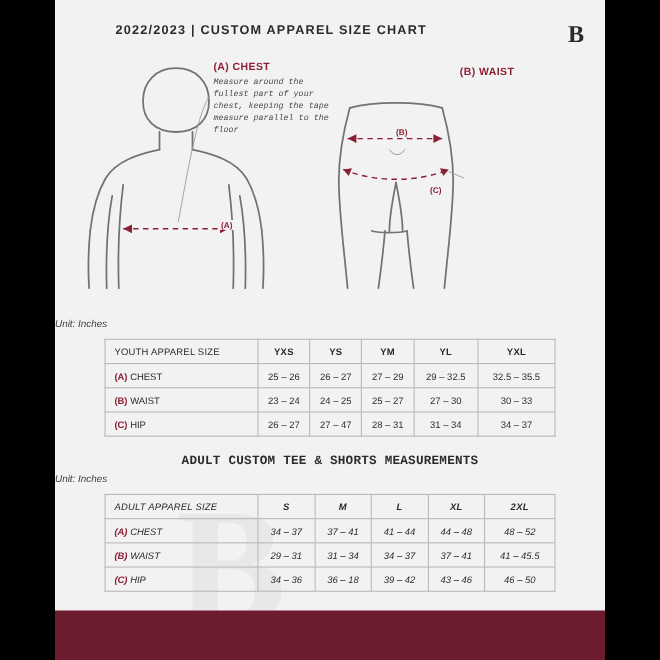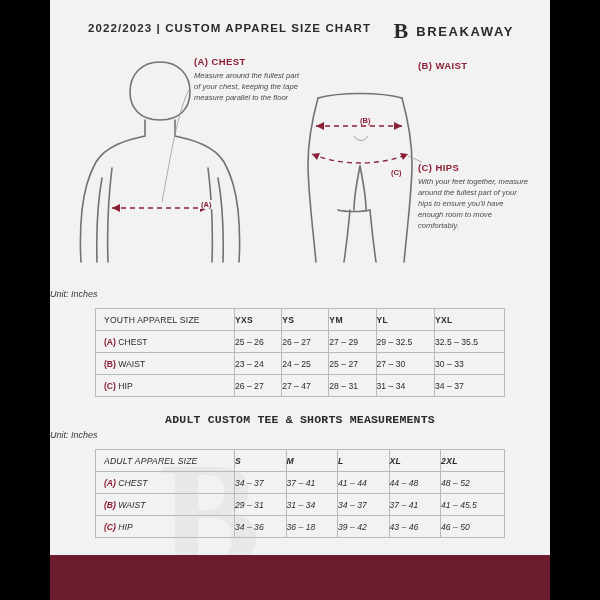--- a/index.html
+++ b/index.html
@@ -38,21 +38,21 @@
     left: 0;
     bottom: 0;
     width: 100%;
     height: 45px;
     background: #6d1b2e;
   }
 
   
   .header {
     position: absolute;
-    left: 0;
+    left: 17px;
     top: 18px;
     width: 100%;
     height: 30px;
   }
   .header-title {
     position: absolute;
     left: 38px;
     top: 4px;
     font-size: 11.5px;
     font-weight: bold;
@@ -99,20 +99,21 @@
     font-weight: bold;
     color: #8b1f35;
     letter-spacing: 0.4px;
     margin-bottom: 3px;
   }
   .note-body {
     font-size: 7.6px;
     font-style: italic;
     color: #4a4a4a;
     line-height: 1.45;
+    font-family: Liberation Mono, monospace;
   }
   .note-chest { left: 144px; top: 6px; width: 110px; }
   .note-waist { left: 368px; top: 10px; width: 112px; }
   .note-hips  { left: 368px; top: 112px; width: 112px; }
 
   .lbl {
     position: absolute;
     font-size: 7.5px;
     font-weight: bold;
     color: #8b1f35;
@@ -148,21 +149,21 @@
     border-collapse: collapse;
     left: 45px;
     width: 410px;
     background: transparent;
   }
   table.chart th, table.chart td {
     border: 1px solid #b9b9b9;
     height: 21px;
     font-size: 8.6px;
     color: #2b2b2b;
-    text-align: left;
+    text-align: center;
     padding: 0;
     font-weight: normal;
   }
   table.chart th.rowhead, table.chart td.rowhead {
     text-align: left;
     padding-left: 8px;
     font-weight: normal;
     width: 130px;
   }
   table.chart thead th {
@@ -182,21 +183,20 @@
 <body>
 
 <div class="page">
 
   <div class="watermark">B</div>
 
   <div class="header">
     <div class="header-title">2022/2023   |   CUSTOM APPAREL SIZE CHART</div>
     <div class="brand">
       <span class="brand-mark">B</span>
-      <span class="brand-name">BREAKAWAY</span>
     </div>
   </div>
 
   <div class="diagram">
 
     <svg width="500" height="215" viewBox="0 0 500 215">
 
       <g fill="none" stroke="#6f7378" stroke-width="1.6" stroke-linecap="round" stroke-linejoin="round">
 
         <path d="M110 12 C128 12 140 24 140 42 C140 58 130 70 110 70 C90 70 80 58 80 42 C80 24 92 12 110 12 Z"></path>
@@ -255,24 +255,20 @@
       <path d="M304 86 C308 92 314 92 318 86" stroke="#9a9a9a" stroke-width="0.9" fill="none"></path>
     </svg>
 
     <div class="note note-chest">
       <div class="note-title">(A) CHEST</div>
       <div class="note-body">Measure around the fullest part of your chest, keeping the tape measure parallel to the floor</div>
     </div>
     <div class="note note-waist">
       <div class="note-title">(B) WAIST</div>
     </div>
-    <div class="note note-hips">
-      <div class="note-title">(C) HIPS</div>
-      <div class="note-body">With your feet together, measure around the fullest part of your hips to ensure you'll have enough room to move comfortably.</div>
-    </div>
 
     <div class="lbl lbl-a">(A)</div>
     <div class="lbl lbl-b">(B)</div>
     <div class="lbl lbl-c">(C)</div>
   </div>
 
   <div class="sect-sub" style="top:289px;">Unit: Inches</div>
 
   <table class="chart" style="top:308px;">
     <thead>

